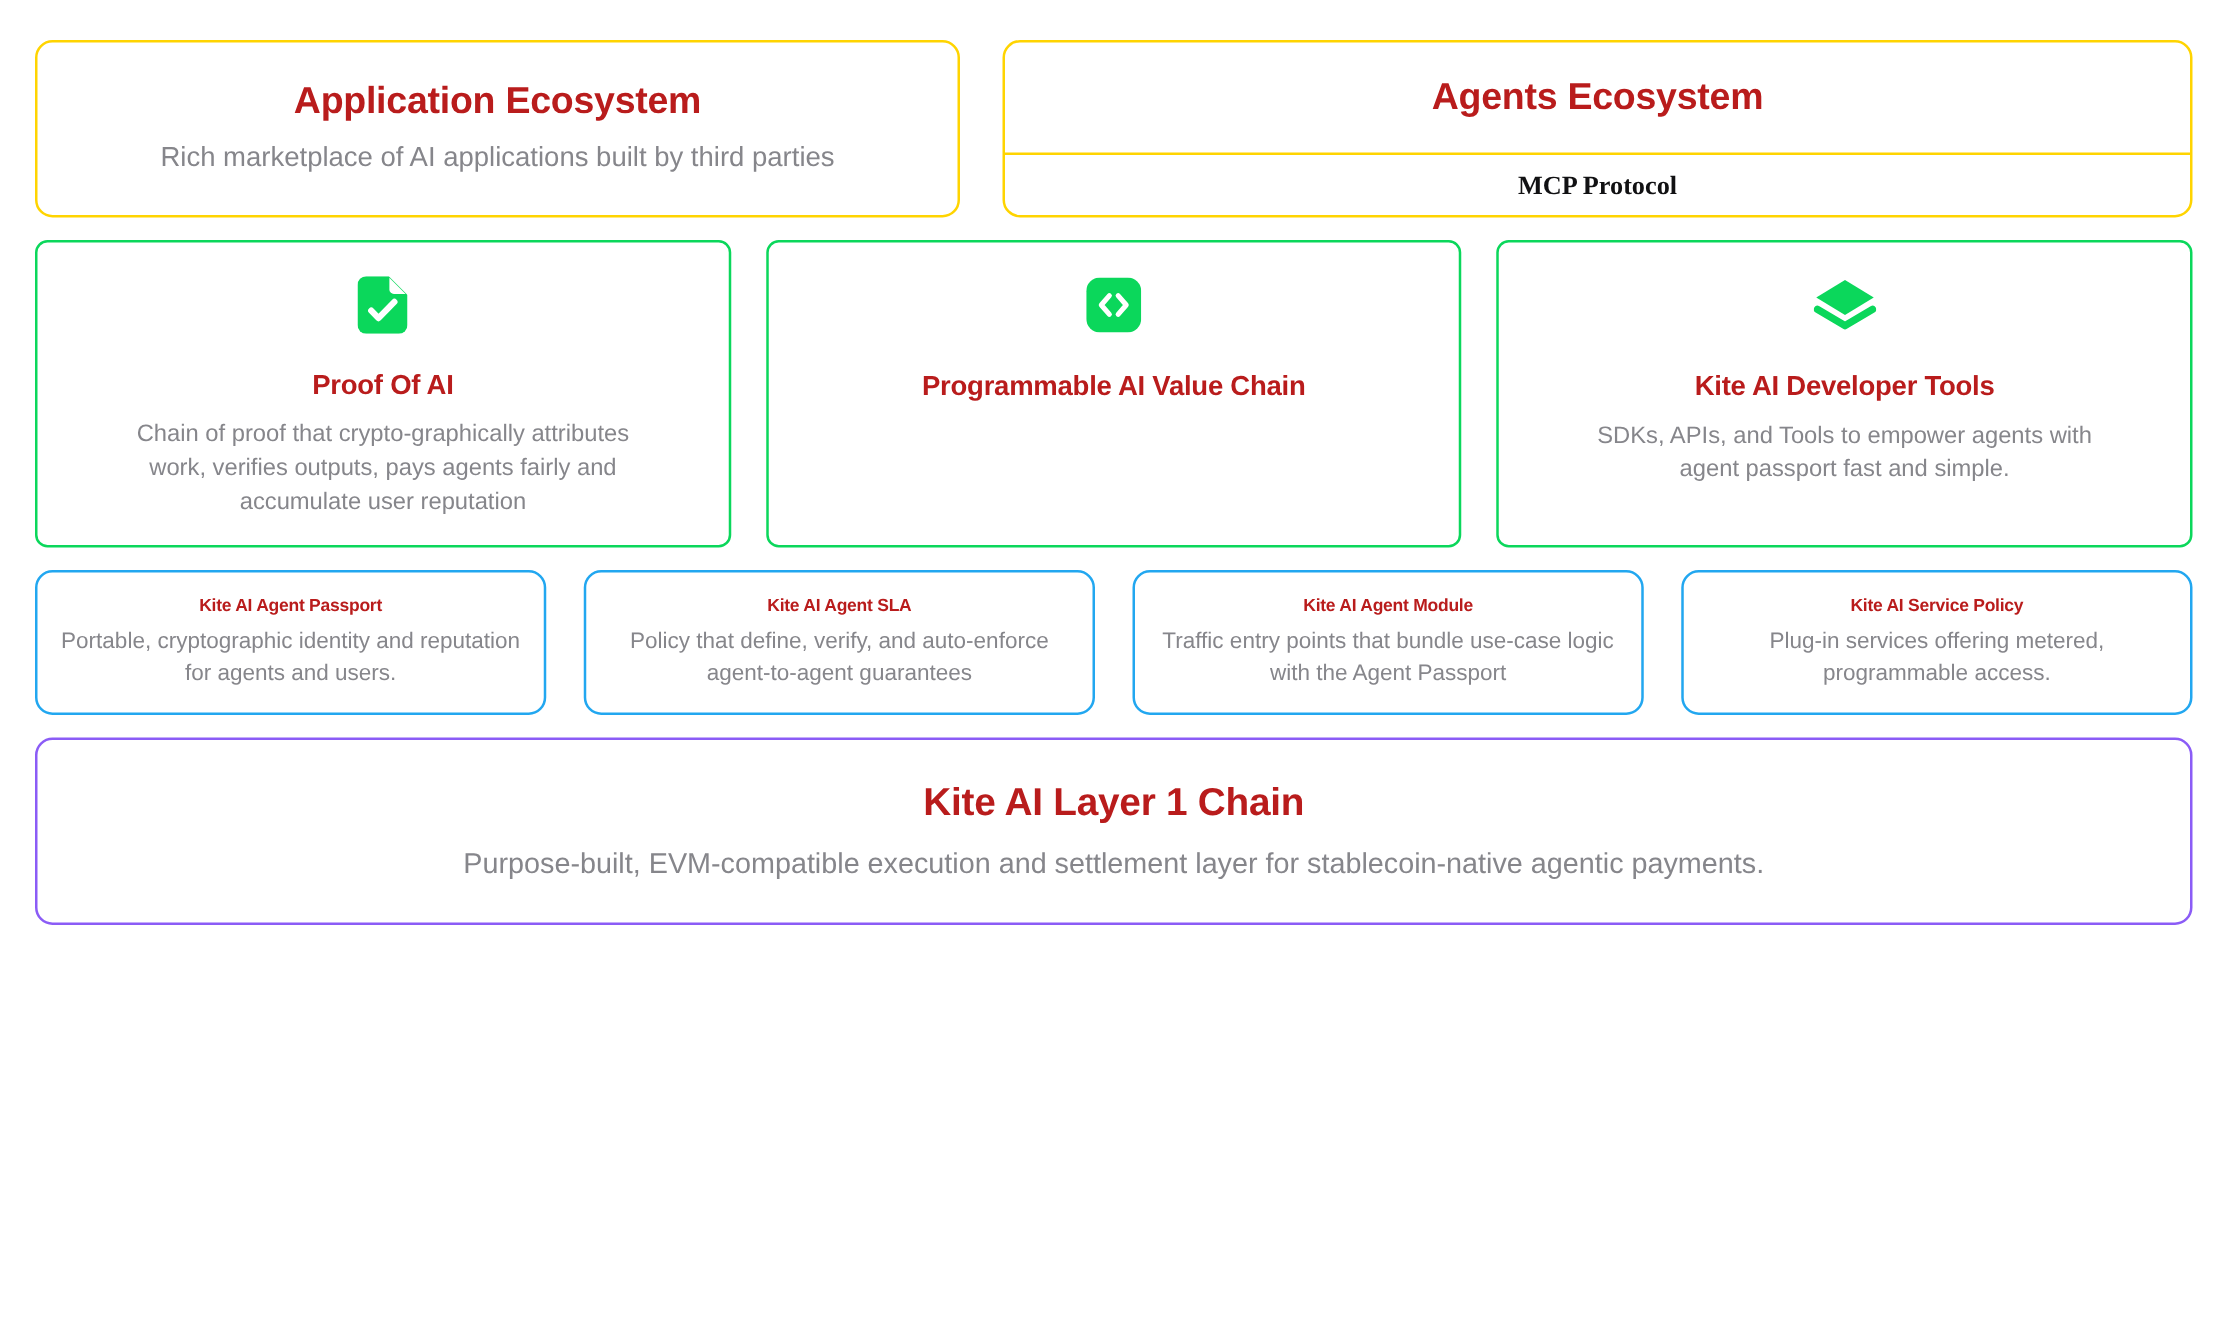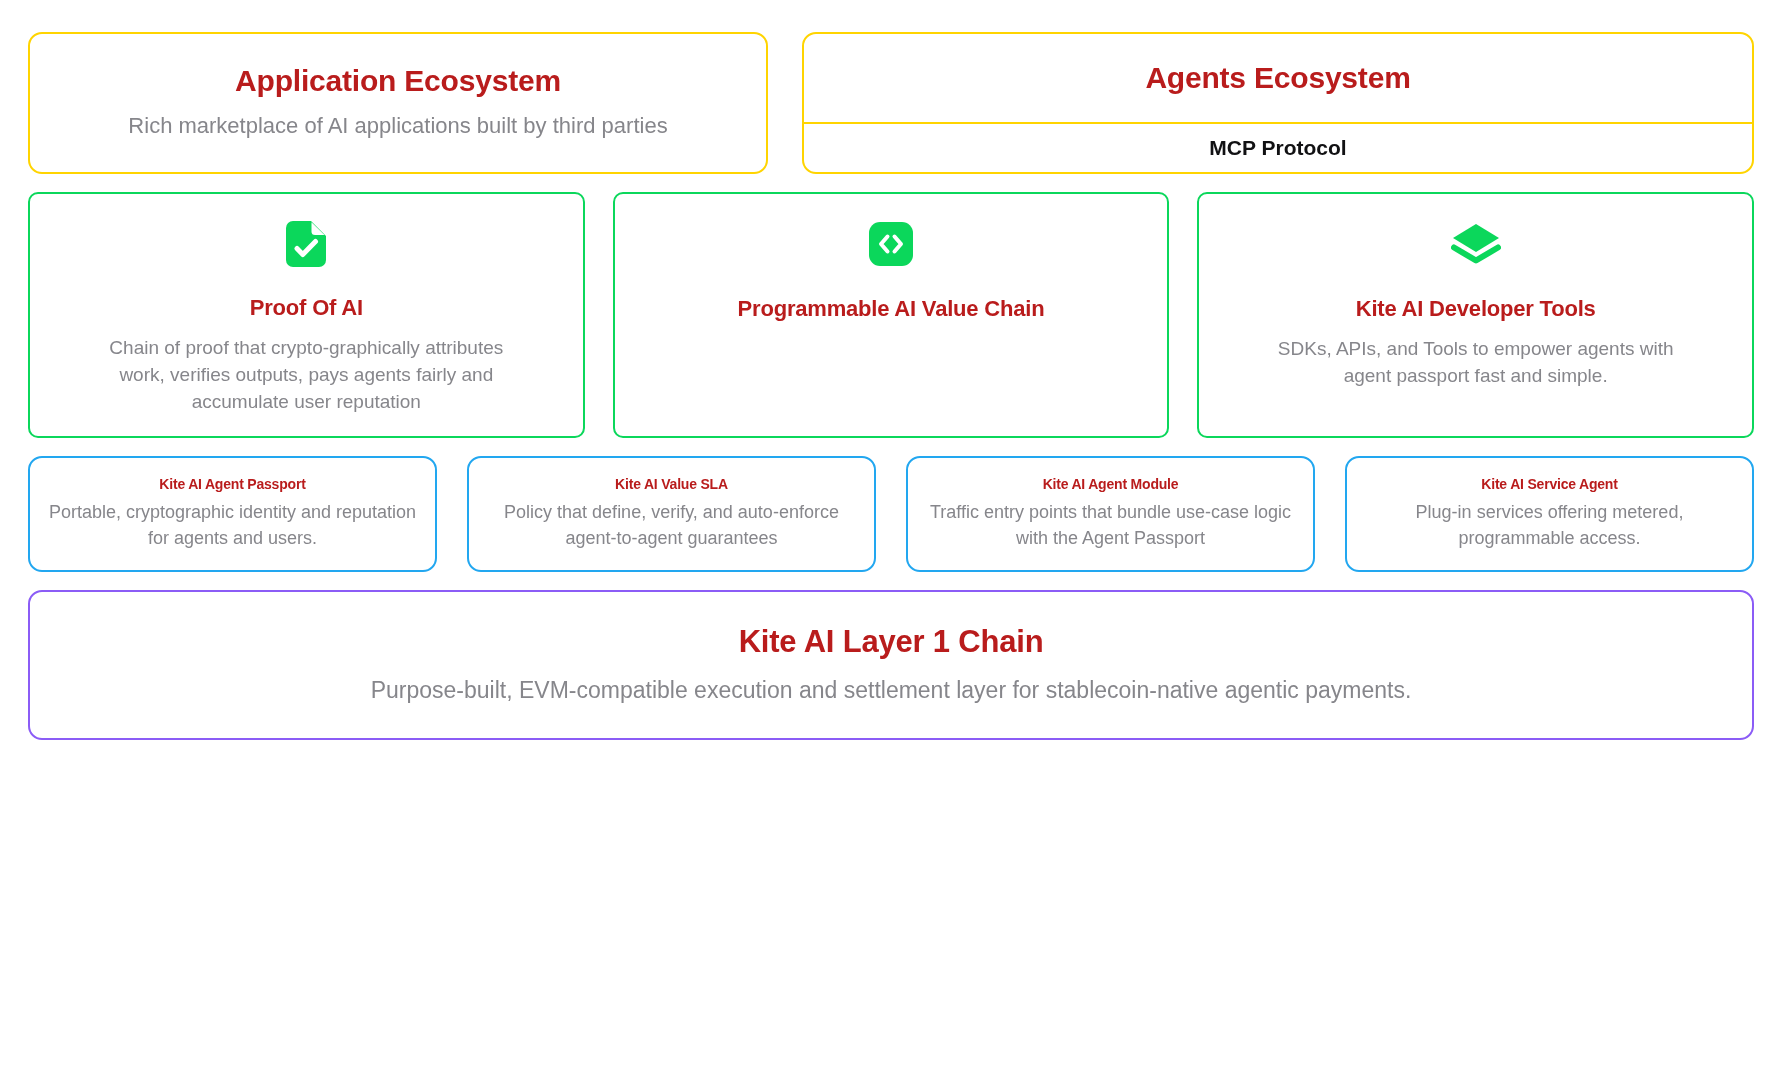--- a/index.html
+++ b/index.html
@@ -82,20 +82,21 @@
     height: 2px;
     background: #FFD400;
     flex: none;
   }
   .eco-agents-bottom {
     width: 100%;
     flex: 0 0 48px;
     display: flex;
     align-items: center;
     justify-content: center;
+    font-family: Liberation Serif, serif;
   }
   .eco-agents-bottom .mcp-label { font-size: 21px; font-weight: 700; color: #111113; }
 
   
   .row-pillars {
     display: flex;
     gap: 28px;
     height: 246px;
     flex: none;
   }
@@ -206,31 +207,31 @@
   </div>
 
   <div class="row-modules">
 
     <div class="card t-blue module">
       <div class="card-title">Kite AI Agent Passport</div>
       <div class="card-desc">Portable, cryptographic identity and reputation for agents and users.</div>
     </div>
 
     <div class="card t-blue module">
-      <div class="card-title">Kite AI Value SLA</div>
+      <div class="card-title">Kite AI Agent SLA</div>
       <div class="card-desc">Policy that define, verify, and auto-enforce agent-to-agent guarantees</div>
     </div>
 
     <div class="card t-blue module">
       <div class="card-title">Kite AI Agent Module</div>
       <div class="card-desc">Traffic entry points that bundle use-case logic with the Agent Passport</div>
     </div>
 
     <div class="card t-blue module">
-      <div class="card-title">Kite AI Service Agent</div>
+      <div class="card-title">Kite AI Service Policy</div>
       <div class="card-desc">Plug-in services offering metered, programmable access.</div>
     </div>
 
   </div>
 
 
   <div class="card t-purple band band-l1">
     <div class="card-title">Kite AI Layer 1 Chain</div>
     <div class="card-desc">Purpose-built, EVM-compatible execution and settlement layer for stablecoin-native agentic payments.</div>
   </div>

